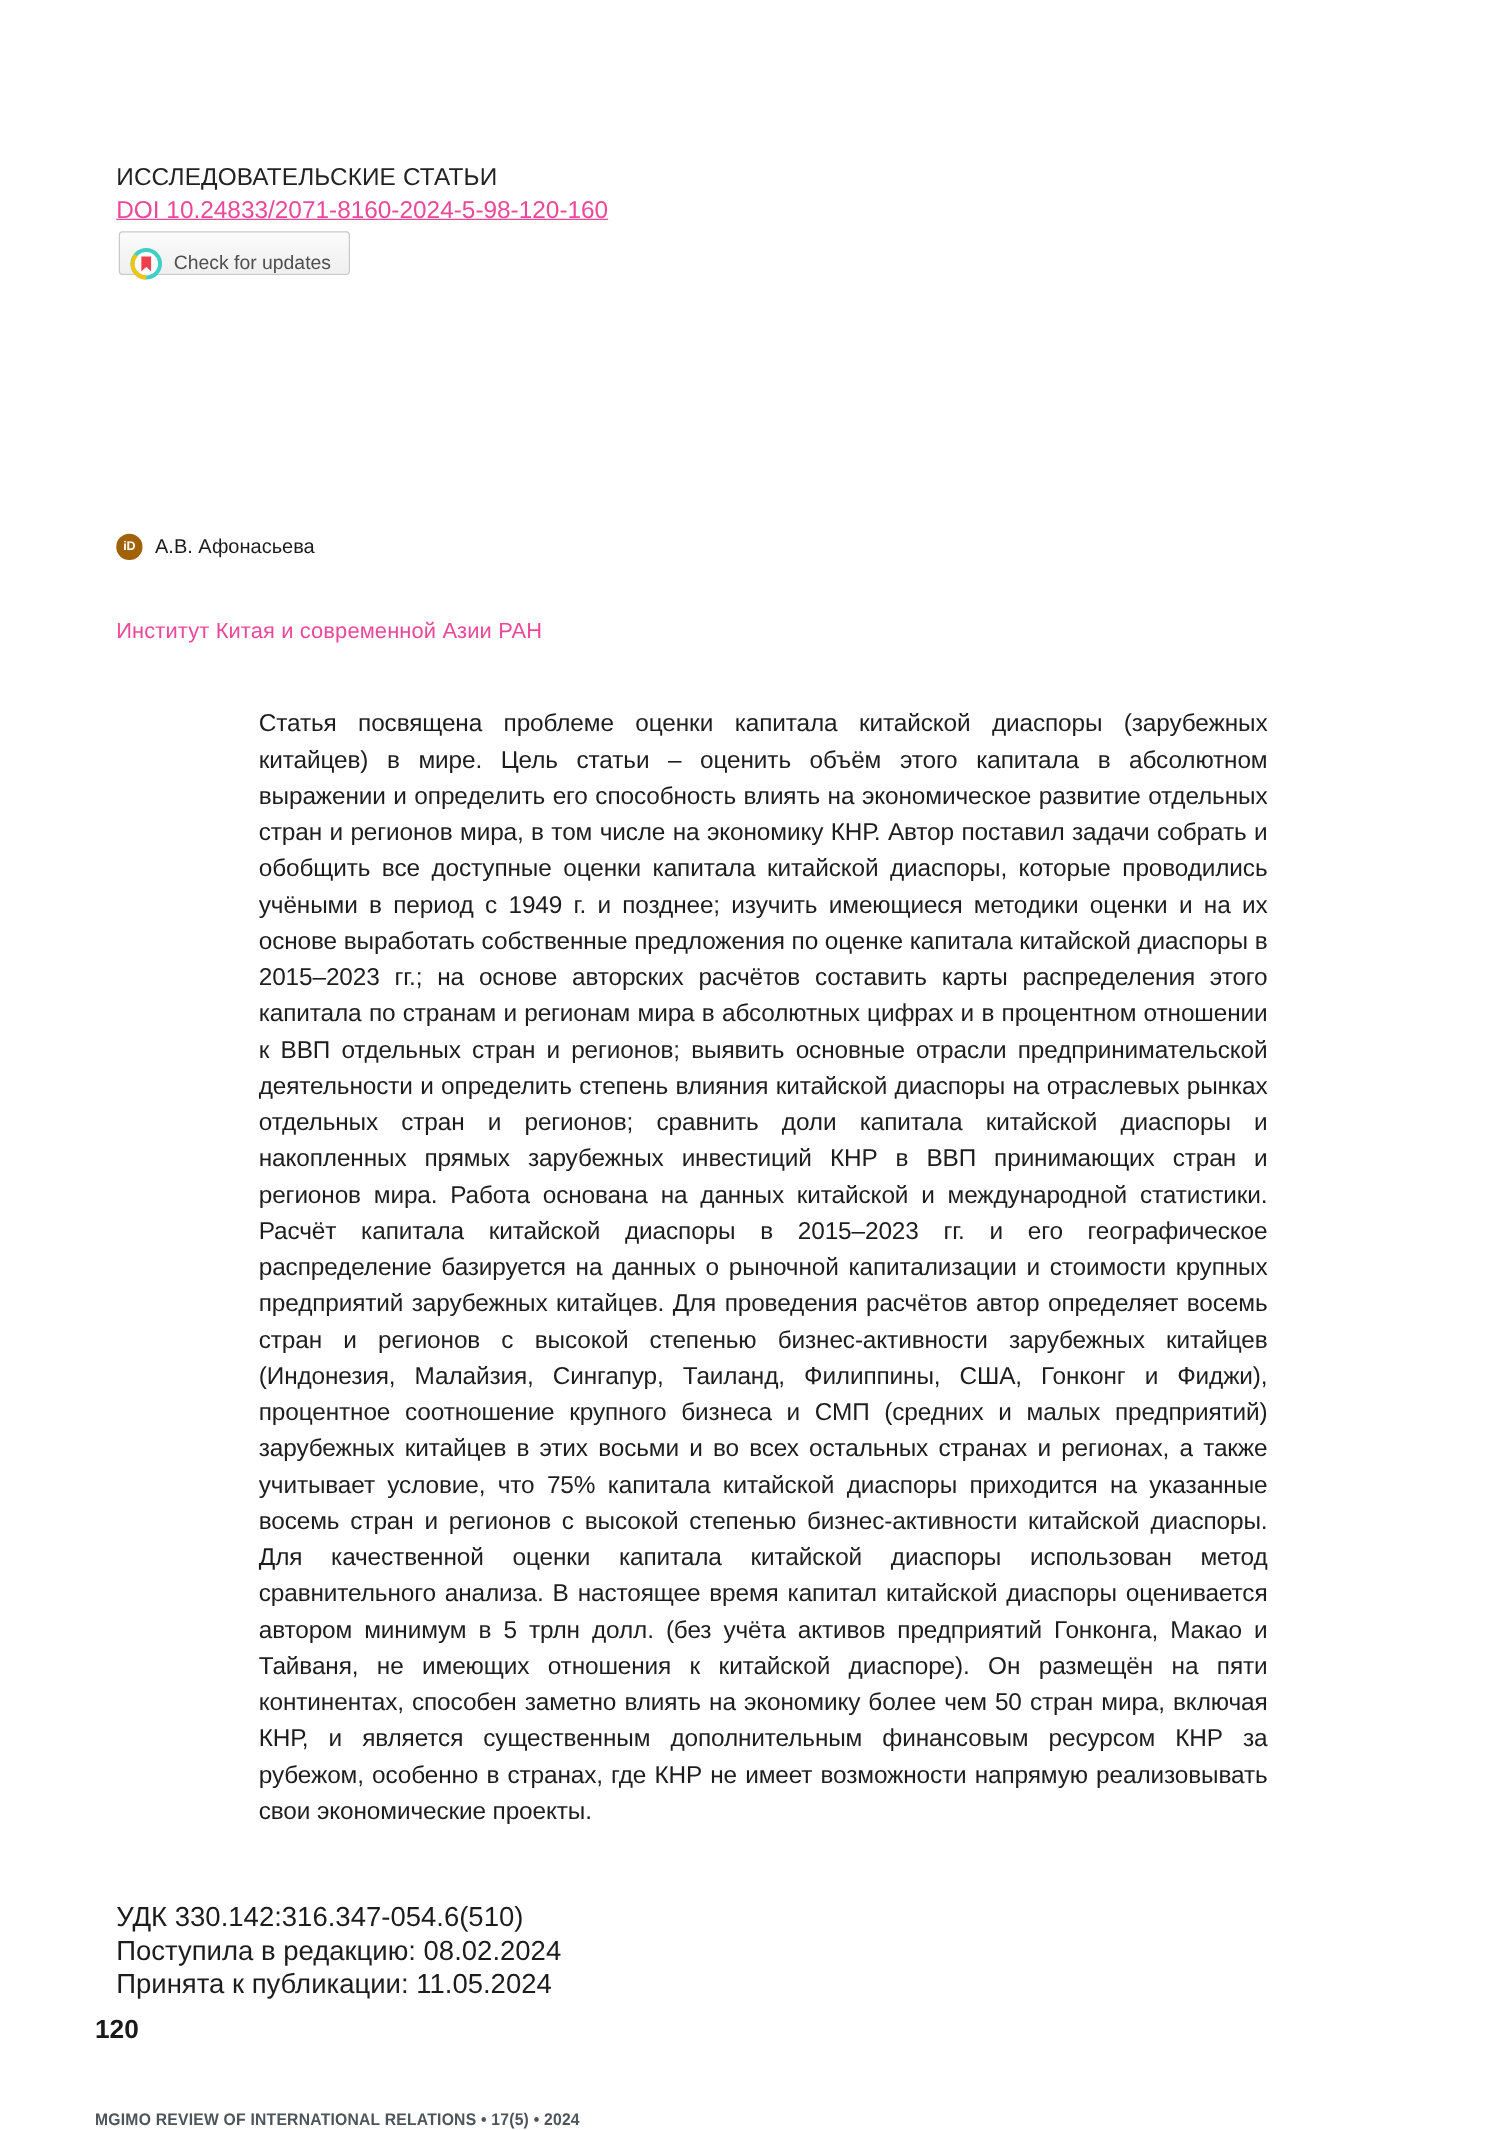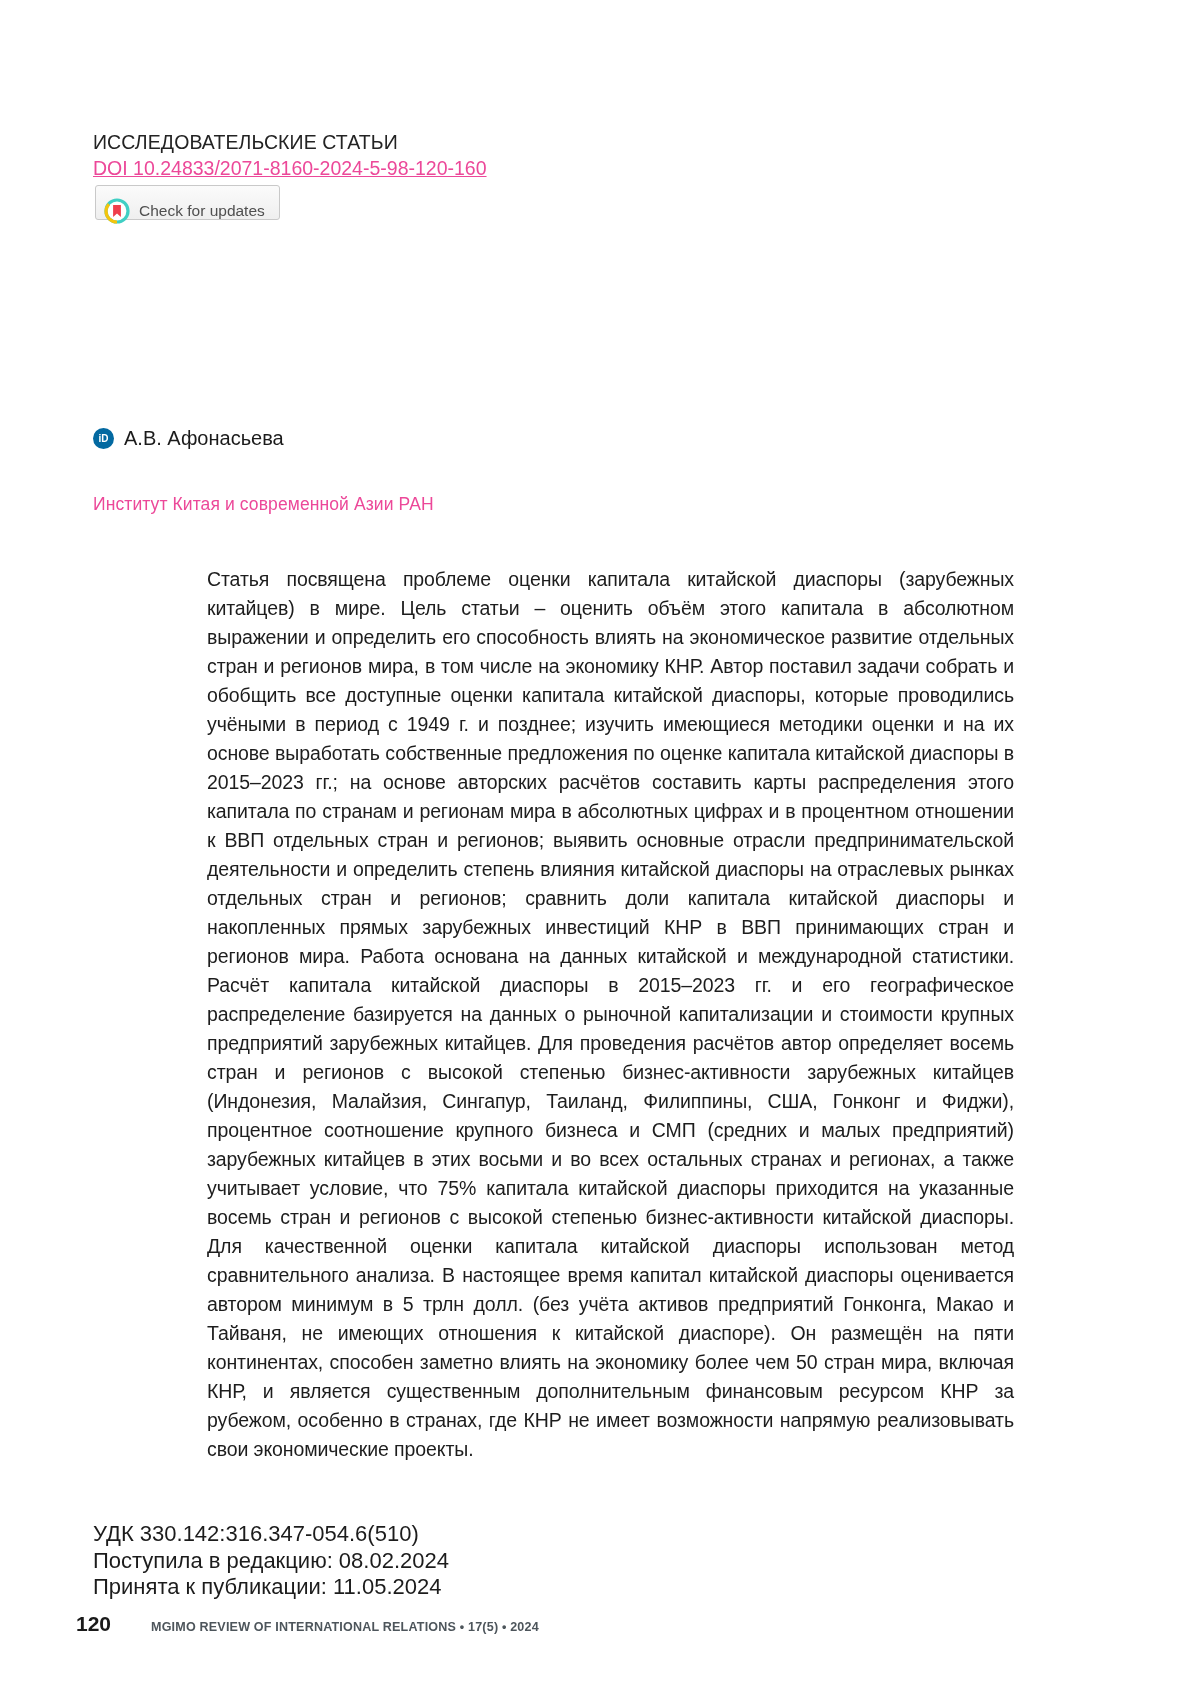--- a/index.html
+++ b/index.html
@@ -74,31 +74,31 @@
     left: 93px;
     top: 427px;
     display: flex;
     align-items: center;
     gap: 10px;
   }
   .orcid-icon {
     width: 21px;
     height: 21px;
     border-radius: 50%;
-    background: #0369a1;
+    background: #a16207;
     color: #ffffff;
     font-size: 10px;
     font-weight: bold;
     display: inline-flex;
     align-items: center;
     justify-content: center;
     cursor: pointer;
   }
   .author-name {
-    font-size: 20px;
+    font-size: 16px;
     color: #1b1b1b;
   }
   .affiliation {
     position: absolute;
     left: 93px;
     top: 494px;
     font-size: 17.5px;
     color: #ec4899;
     letter-spacing: 0.1px;
   }
@@ -124,21 +124,22 @@
     line-height: 26.5px;
     color: #1c1c1c;
   }
   
   .footer-row {
     position: absolute;
     left: 76px;
     top: 1612px;
     display: flex;
     align-items: baseline;
-    gap: 40px;
+    gap: 52px;
+    flex-direction: column;
   }
   .page-number {
     font-size: 21px;
     font-weight: bold;
     color: #1a1a1a;
   }
   .footer-journal {
     font-size: 13.5px;
     font-weight: bold;
     color: #4d555b;

